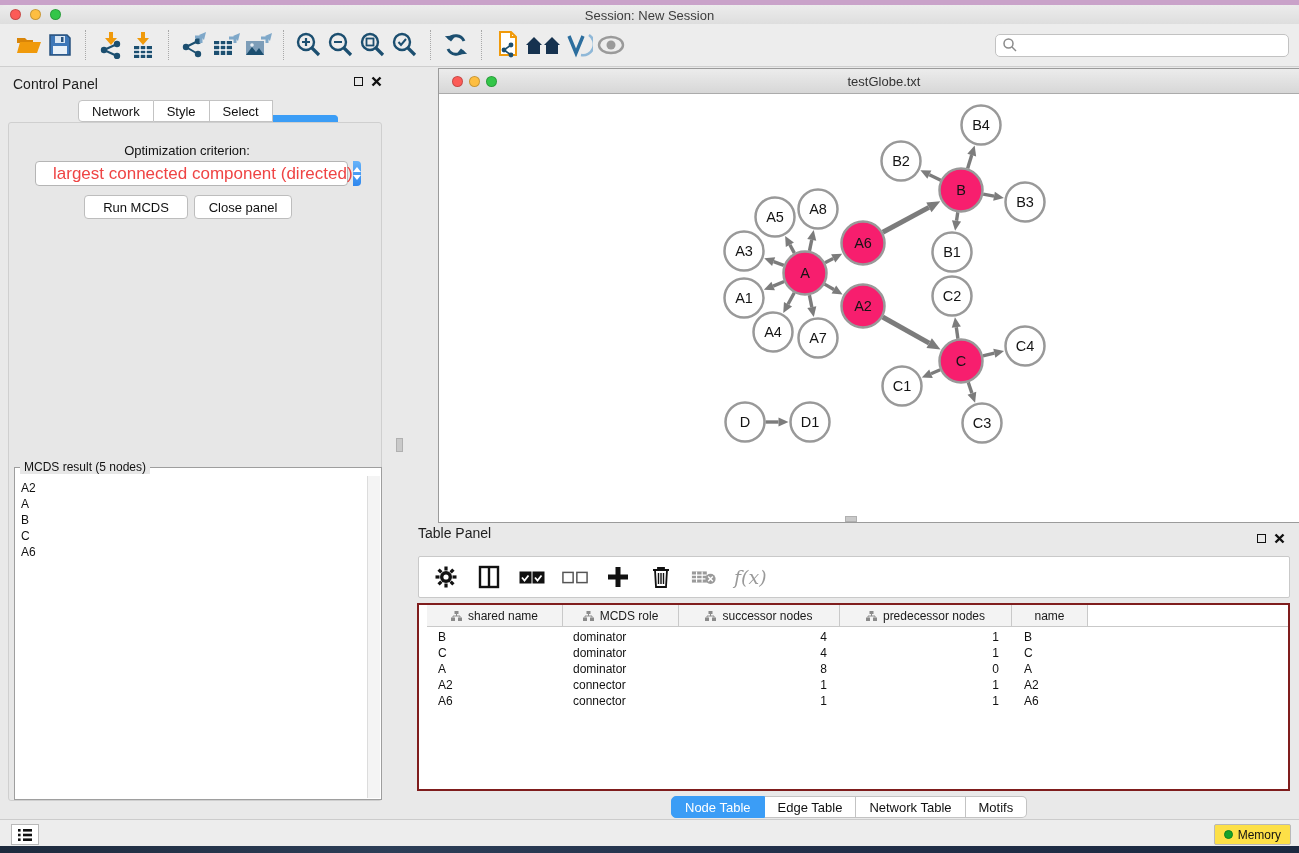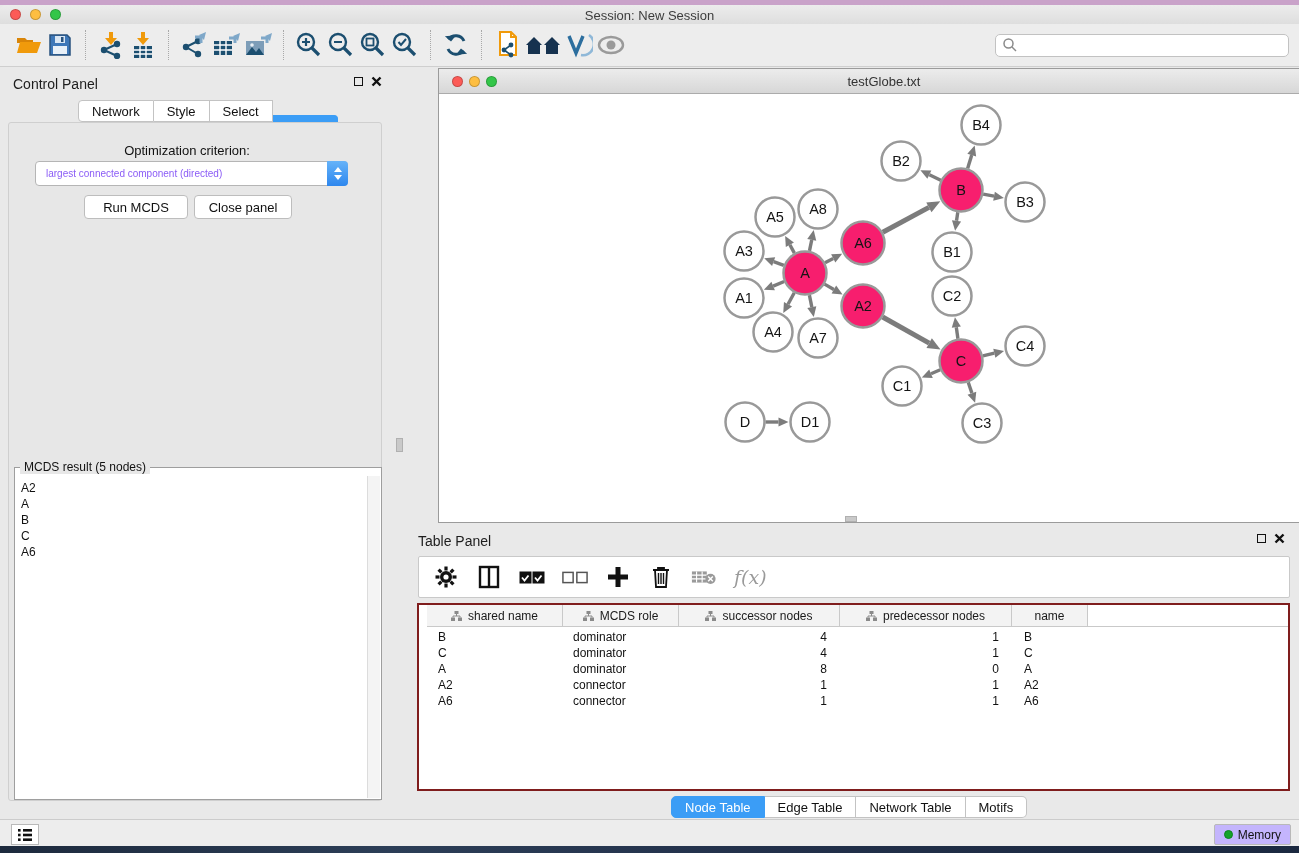--- a/index.html
+++ b/index.html
@@ -53,21 +53,21 @@
             align-items:center; }
   .cp-tab:first-child { border-left:1px solid #C3C3C3; border-radius:4px 0 0 4px; }
   .cp-tab:last-child  { border-radius:0 4px 4px 0; }
   .cp-tab.active { background:#3B9DF6; border-color:#3B9DF6; color:#fff;margin-top:15px; }
 
   #cp-content { left:8px; top:55px; width:374px; height:679px; background:#E7E7E7;
                 border:1px solid #CFCFCF; border-radius:3px; }
   #opt-label { left:0; width:374px; top:76px; text-align:center; font-size:13px; color:#111; }
   #opt-select { left:35px; top:94px; width:313px; height:25px; background:#fff;
                 border:1px solid #B5B5B5; border-radius:4px; display:flex; align-items:center; }
-  #opt-select .val { flex:1; font-size:10px; padding-left:10px; color:#8b5cf6; white-space:nowrap; }
+  #opt-select .val { flex:1; font-size:17px; padding-left:17px; color:#ef4444; white-space:nowrap; }
   #opt-stepper { width:21px; height:25px; margin-right:-1px; border-radius:0 4px 4px 0;
                  background:linear-gradient(#66B3F9,#2E87EE); display:flex; flex-direction:column;
                  align-items:center; justify-content:center; gap:3px; }
   .chev-up   { width:0; height:0; border-left:4px solid transparent; border-right:4px solid transparent;
                border-bottom:5px solid #fff; }
   .chev-down { width:0; height:0; border-left:4px solid transparent; border-right:4px solid transparent;
                border-top:5px solid #fff; }
   .cp-btn { position:absolute; top:128px; height:24px; background:#fff;
             border:1px solid #BDBDBD; border-radius:4px; font-size:13px; color:#111;
             display:flex; align-items:center; justify-content:center; }
@@ -95,21 +95,21 @@
                 border:1px solid #9B9B9B;margin-left:33px; }
   #net-titlebar { position:absolute; left:0; top:0; right:0; height:25px;
                   background:linear-gradient(#ECECEC,#D7D7D7); border-bottom:1px solid #ABABAB; }
   #net-titlebar .title { position:absolute; left:0; right:0; top:5px; text-align:center;
                          font-size:13px; color:#333; }
   #net-canvas { position:absolute; left:0; top:25px; right:0; bottom:0; background:#fff; }
   #resize-grip { position:absolute; right:1px; bottom:1px; }
 
   
   #table-panel { left:405px; top:456px; width:894px; height:296px; }
-  #tp-title { left:13px; top:10px; }
+  #tp-title { left:13px; top:2px; }
   #tp-ctrls { right:14px; top:10px; }
   #tp-toolbar { position:absolute; left:13px; top:33px; width:872px; height:42px;
                 background:#fff; border:1px solid #C9C9C9; border-radius:2px;
                 display:flex; align-items:center; gap:17px; padding-left:14px; }
   .tp-ic { display:flex; align-items:center; justify-content:center; width:26px; height:26px; }
   #fx-label { font-size:19px; font-style:italic; color:#9A9A9A;
               font-family:"DejaVu Serif", serif; }
 
   #node-table { position:absolute; left:12px; top:80px; width:873px; height:188px;
                 background:#fff; border:2px solid #7f1d1d; overflow:hidden;padding-left:8px; }
@@ -129,21 +129,21 @@
              border-left:none; font-size:13px; color:#111; display:flex; align-items:center; }
   .seg-tab:first-child { border-left:1px solid #C3C3C3; border-radius:5px 0 0 5px; }
   .seg-tab:last-child  { border-radius:0 5px 5px 0; }
   .seg-tab.active { background:#3B9DF6; border-color:#3B9DF6; color:#fff; }
 
   
   #statusbar { left:0; top:814px; width:1299px; height:27px; background:#EDEDED;
                border-top:1px solid #CCCCCC; }
   #list-btn { position:absolute; left:11px; top:4px; width:28px; height:21px; background:#fff;
               border:1px solid #B9B9B9; display:flex; align-items:center; justify-content:center; }
-  #memory-btn { position:absolute; right:8px; top:4px; height:21px; background:#c4b5fd;
+  #memory-btn { position:absolute; right:8px; top:4px; height:21px; background:#fde047;
                 border:1px solid #B9B9B9; border-radius:2px; display:flex; align-items:center;
                 gap:5px; padding:0 9px; font-size:12px; color:#111; }
   #memory-dot { width:9px; height:9px; border-radius:50%; background:#15A32A;
                 border:1px solid #0E8220; }
 </style>
 </head>
 <body>
 
 <div class="abs" id="desktop-top"></div>
 

